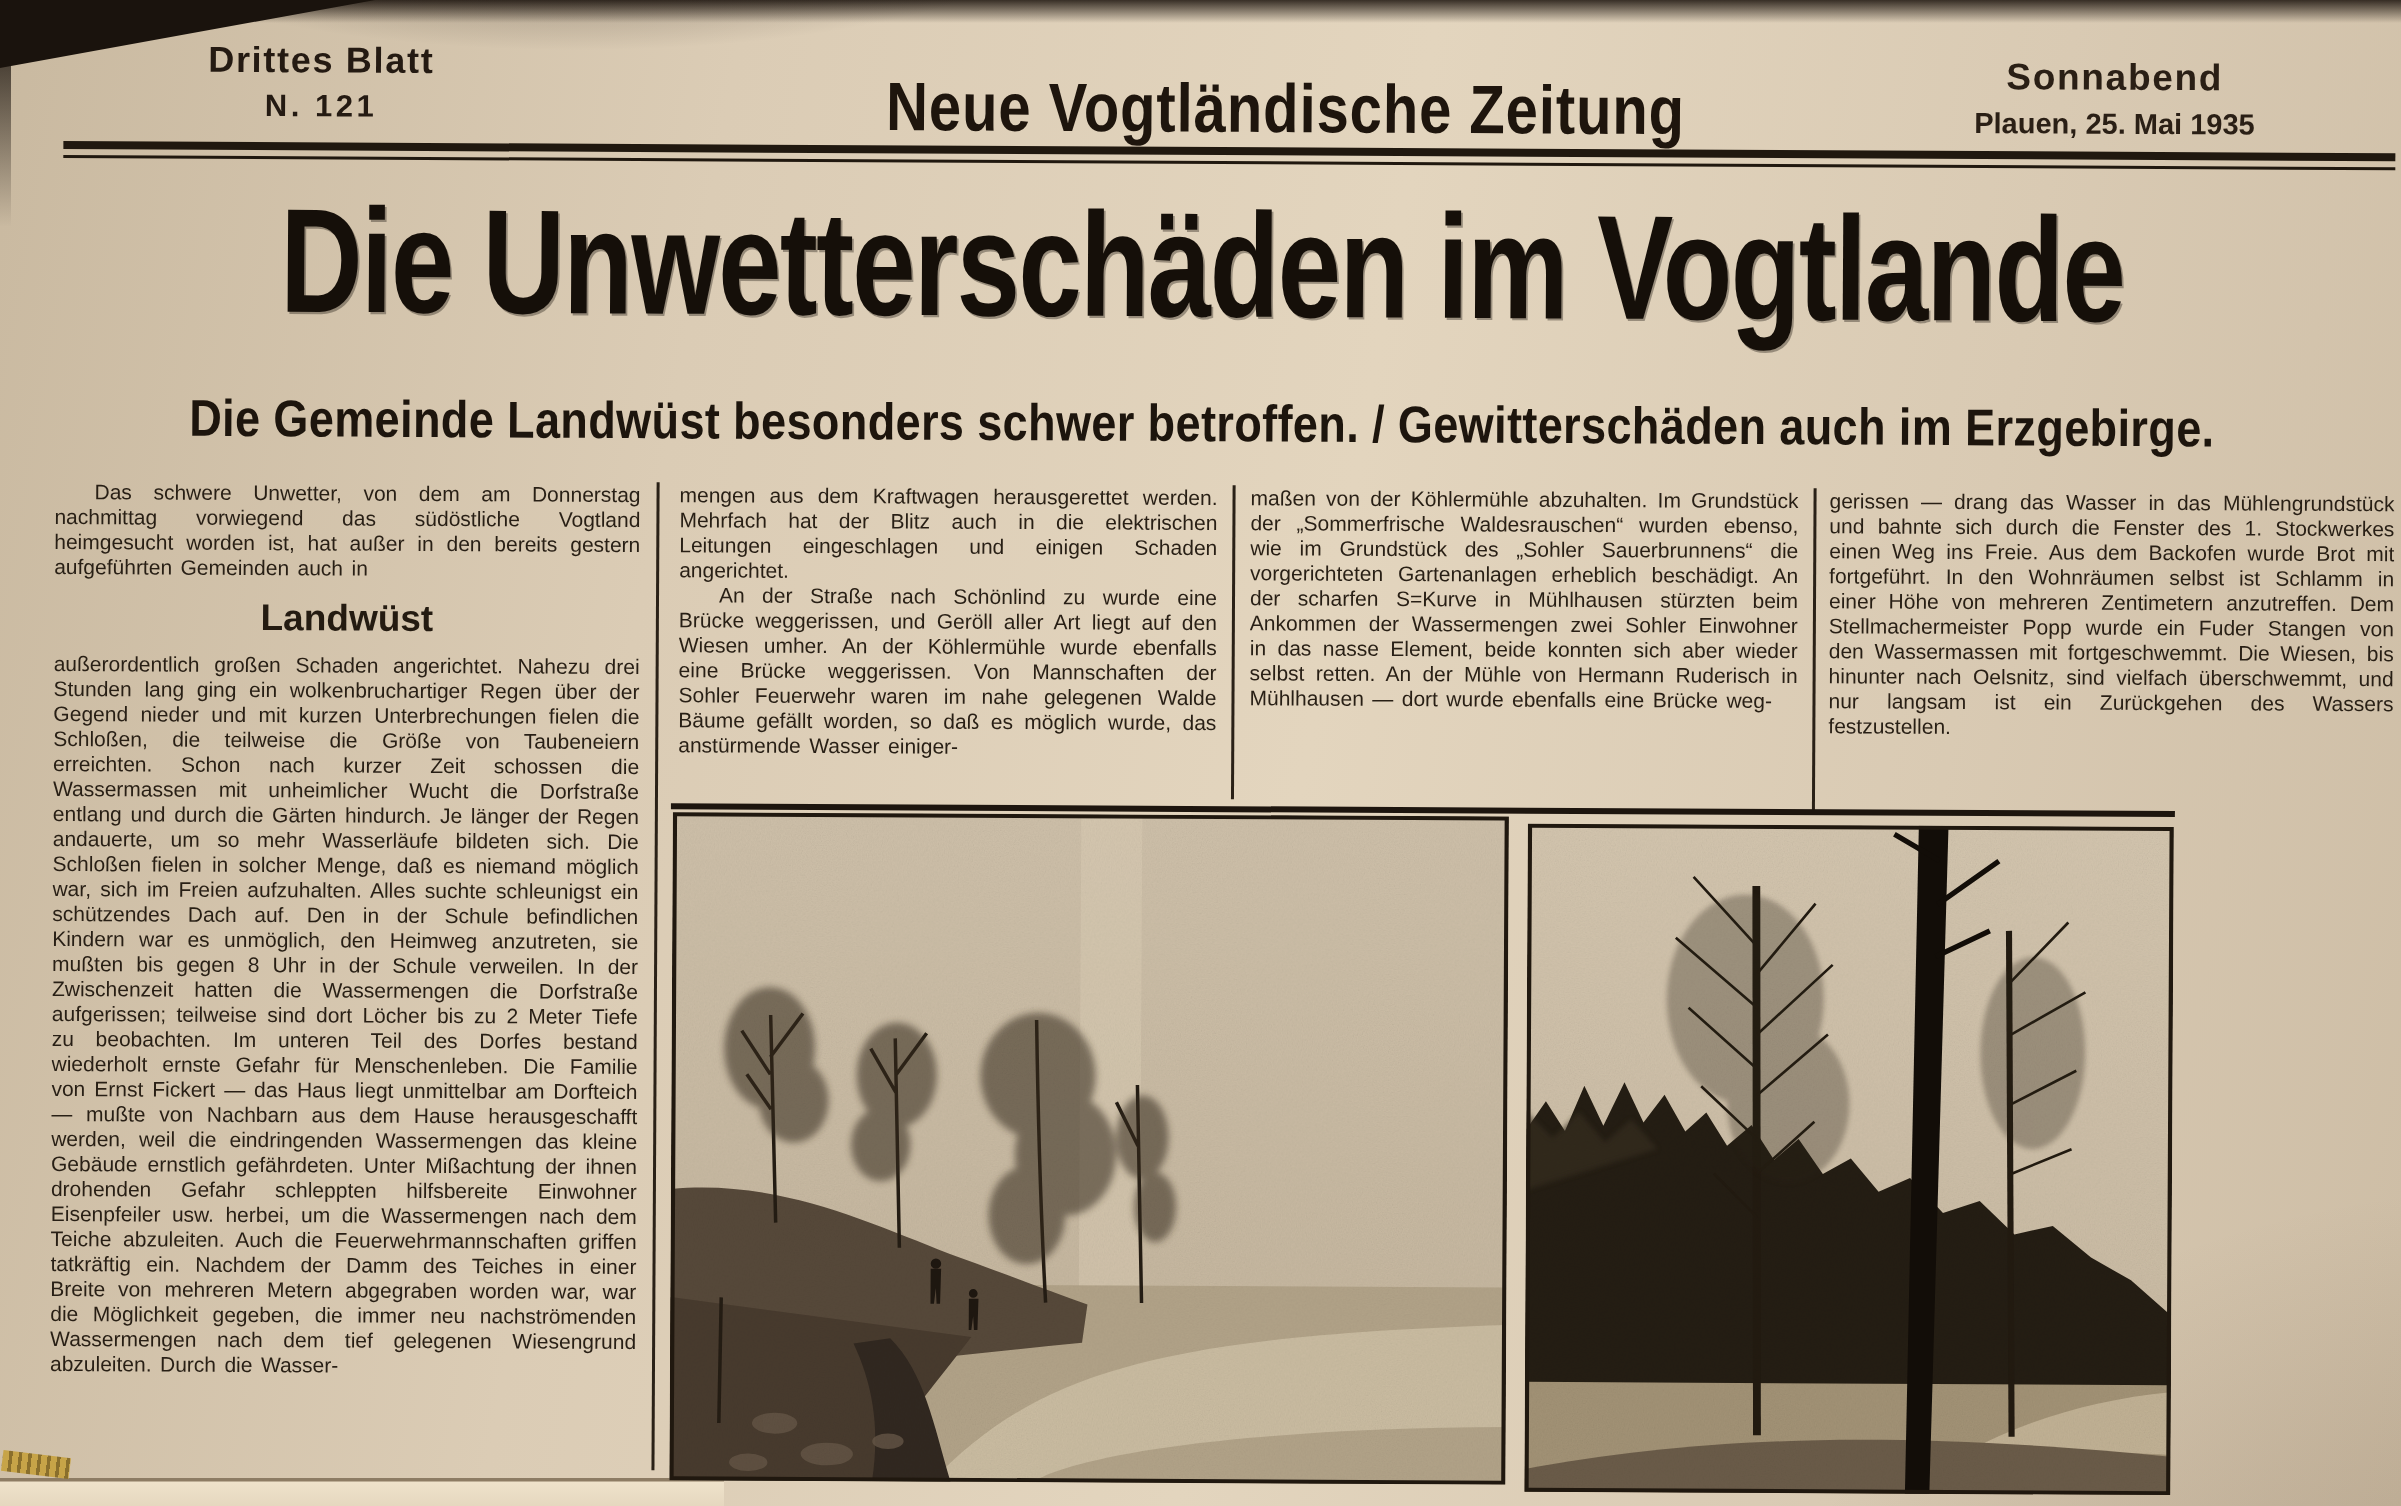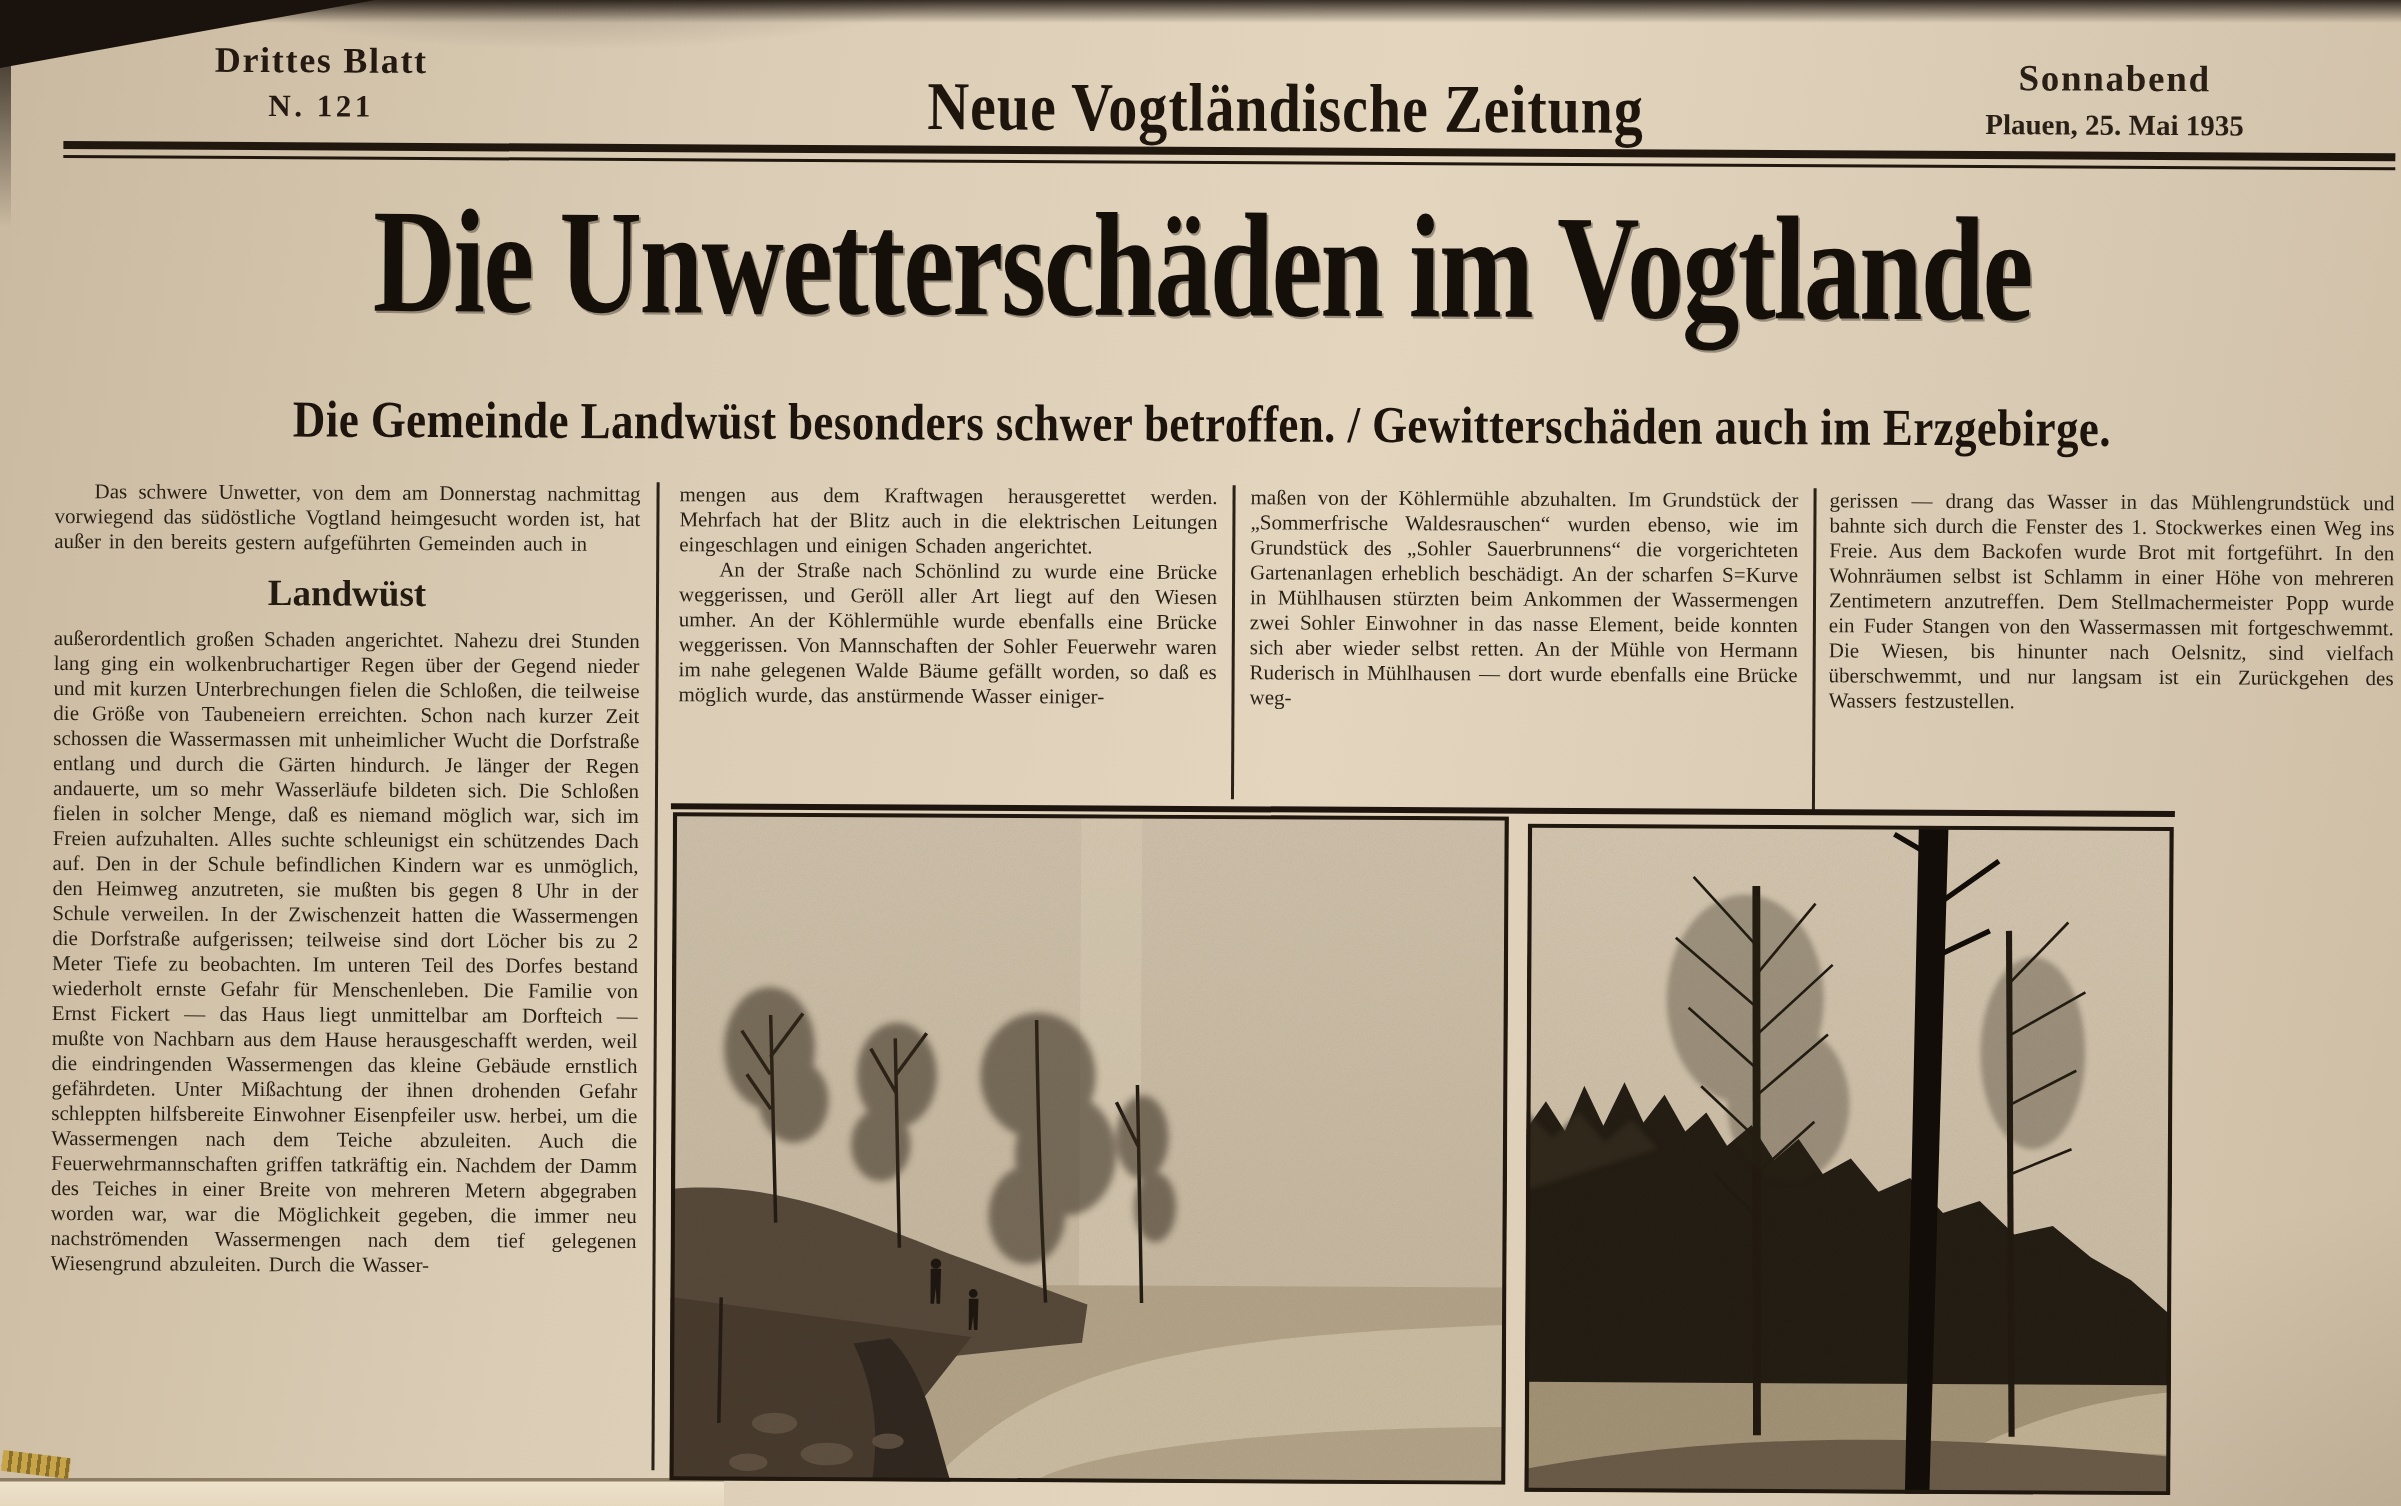--- a/index.html
+++ b/index.html
@@ -1,17 +1,17 @@
 <!DOCTYPE html>
 <html lang="de" style="font-size:14px"><head>
 <meta charset="utf-8">
 <style>
   html,body{margin:0;padding:0;background:#17110c;}
   #canvas{position:relative;width:2401px;height:1507px;overflow:hidden;
-    background:#17110c;font-family:Liberation Serif, serif;}
+    background:#17110c;font-family:Liberation Sans, sans-serif;}
 
   
   .paper{position:absolute;inset:0;
     background:
       radial-gradient(829px 227px at 24% -6%, rgba(20,12,8,.55), transparent 62%),
       linear-gradient(180deg, rgba(26,18,12,.85) 0px, rgba(26,18,12,0) 23px),
       radial-gradient(1309px 960px at 106% 118%, rgba(96,74,52,.28), transparent 62%),
       linear-gradient(100deg,#c9b9a0 0%,#dbccb5 28%,#e3d5be 54%,#d9cab3 78%,#cdbda5 100%);}
   .corner-tl{position:absolute;left:0;top:0;width:375px;height:68px;background:#1a130d;
     clip-path:polygon(0 0,100% 0,0 100%);}

